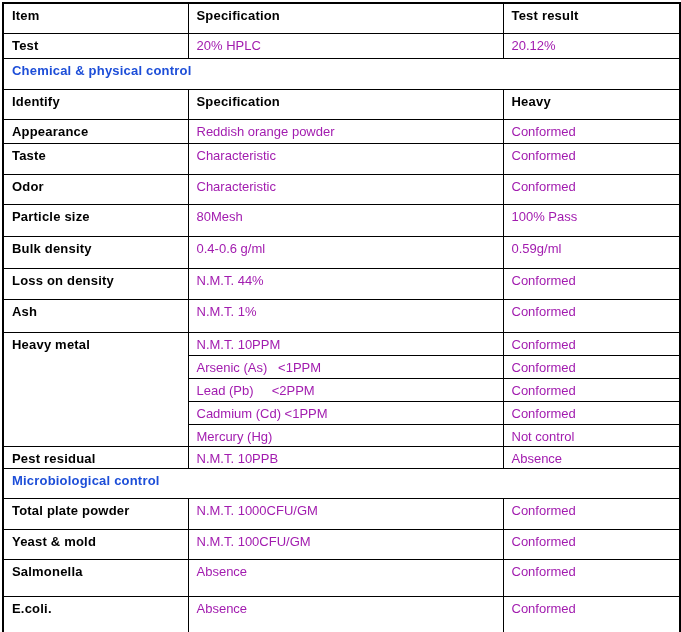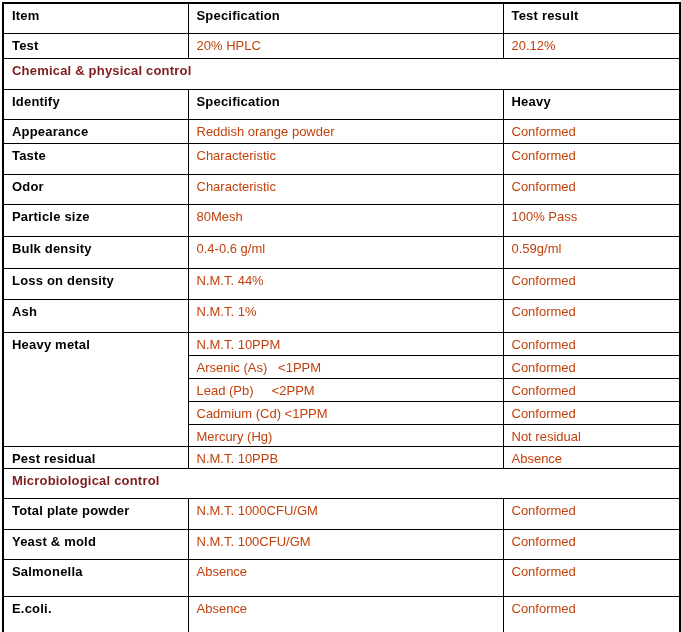--- a/index.html
+++ b/index.html
@@ -29,25 +29,25 @@
     overflow: hidden;
     white-space: pre-wrap;
   }
   td.label {
     font-weight: bold;
     color: #000000;
     letter-spacing: 0.2px;
   }
   td.value {
     font-weight: normal;
-    color: #c2410c;
+    color: #a21caf;
   }
   td.section {
     font-weight: bold;
-    color: #7f1d1d;
+    color: #1d4ed8;
     letter-spacing: 0.2px;
   }
 </style>
 </head>
 <body>
 
 <table class="coa">
   <colgroup>
       <col class="c1">
       <col class="c2">
@@ -131,21 +131,21 @@
   <tr style="height:23px">
     <td class="value">Lead (Pb)     &lt;2PPM</td>
     <td class="value">Conformed</td>
   </tr>
   <tr style="height:23px">
     <td class="value">Cadmium (Cd) &lt;1PPM</td>
     <td class="value">Conformed</td>
   </tr>
   <tr style="height:22px">
     <td class="value">Mercury (Hg)</td>
-    <td class="value">Not residual</td>
+    <td class="value">Not control</td>
   </tr>
 
   <tr style="height:22px">
     <td class="label">Pest residual</td>
     <td class="value">N.M.T. 10PPB</td>
     <td class="value">Absence</td>
   </tr>
 
   <tr style="height:30px">
     <td class="section" colspan="3">Microbiological control</td>

